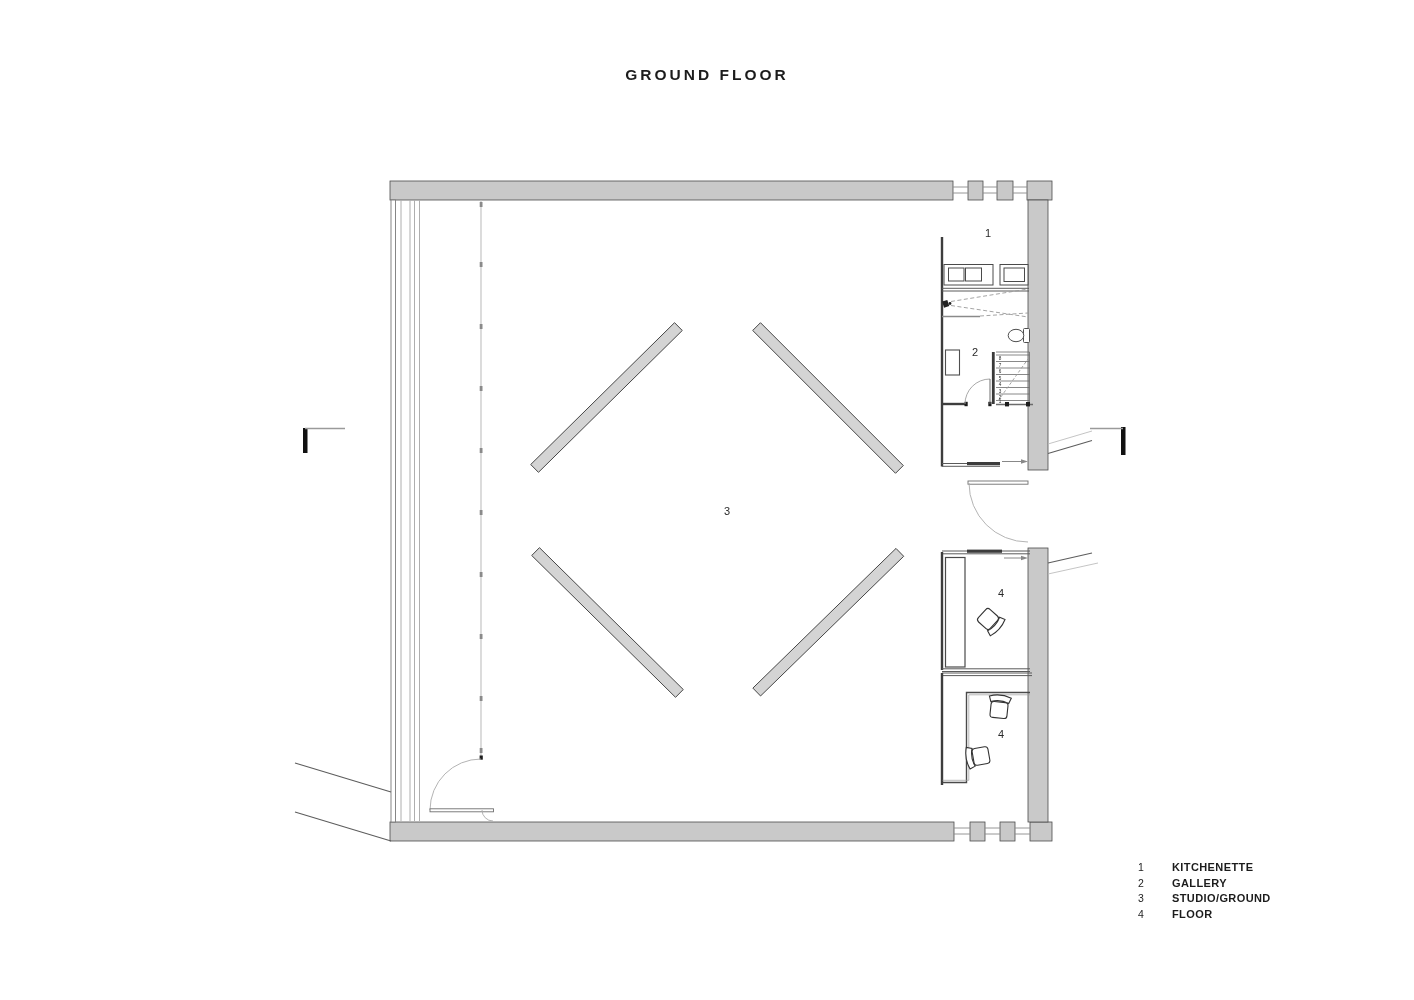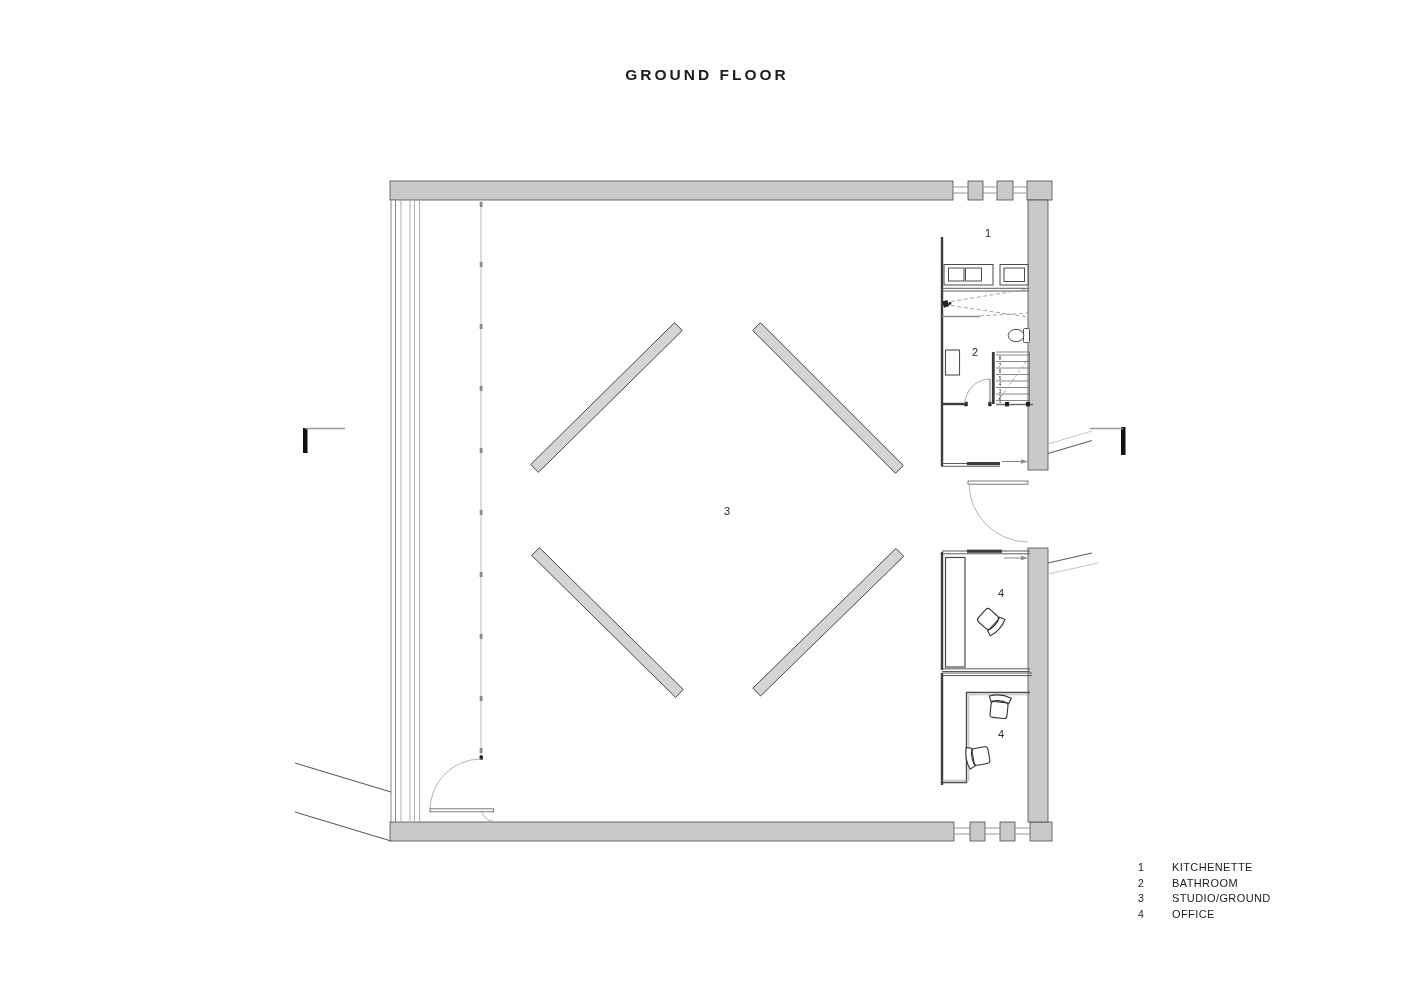--- a/index.html
+++ b/index.html
@@ -4,21 +4,21 @@
 <style>
   html,body{margin:0;padding:0;background:#fff;overflow:hidden;}
   .canvas{position:relative;width:1414px;height:960px;background:#ffffff;
           font-family:"Liberation Sans",sans-serif;color:#1f1f1f;cursor:default;}
   .plan-title{position:absolute;top:66px;left:0;right:0;text-align:center;
               font-size:15.5px;font-weight:700;letter-spacing:3px;color:#1c1c1c;}
   svg{position:absolute;top:0;left:0;}
   .legend{position:absolute;left:1138px;top:859px;font-size:11px;color:#1c1c1c;}
   .legend-row{display:flex;height:15.7px;align-items:center;}
   .legend-num{width:34px;font-weight:400;font-size:10.5px;}
-  .legend-label{font-weight:400;letter-spacing:0.4px;}
+  .legend-label{font-weight:700;letter-spacing:0.4px;}
   text{font-family:"Liberation Sans",sans-serif;fill:#2a2a2a;}
 </style>
 </head>
 <body>
 
 <div class="canvas">
 
   <div class="plan-title">GROUND FLOOR</div>
 
   <svg width="1414" height="1000" viewBox="0 0 1414 1000">
@@ -234,25 +234,25 @@
     </g>
   </svg>
 
   <div class="legend">
     <div class="legend-row">
       <span class="legend-num">1</span>
       <span class="legend-label">KITCHENETTE</span>
     </div>
     <div class="legend-row">
       <span class="legend-num">2</span>
-      <span class="legend-label">BATHROOM</span>
+      <span class="legend-label">GALLERY</span>
     </div>
     <div class="legend-row">
       <span class="legend-num">3</span>
       <span class="legend-label">STUDIO/GROUND</span>
     </div>
     <div class="legend-row">
       <span class="legend-num">4</span>
-      <span class="legend-label">OFFICE</span>
+      <span class="legend-label">FLOOR</span>
     </div>
   </div>
 
 </div>
 
 </body></html>

